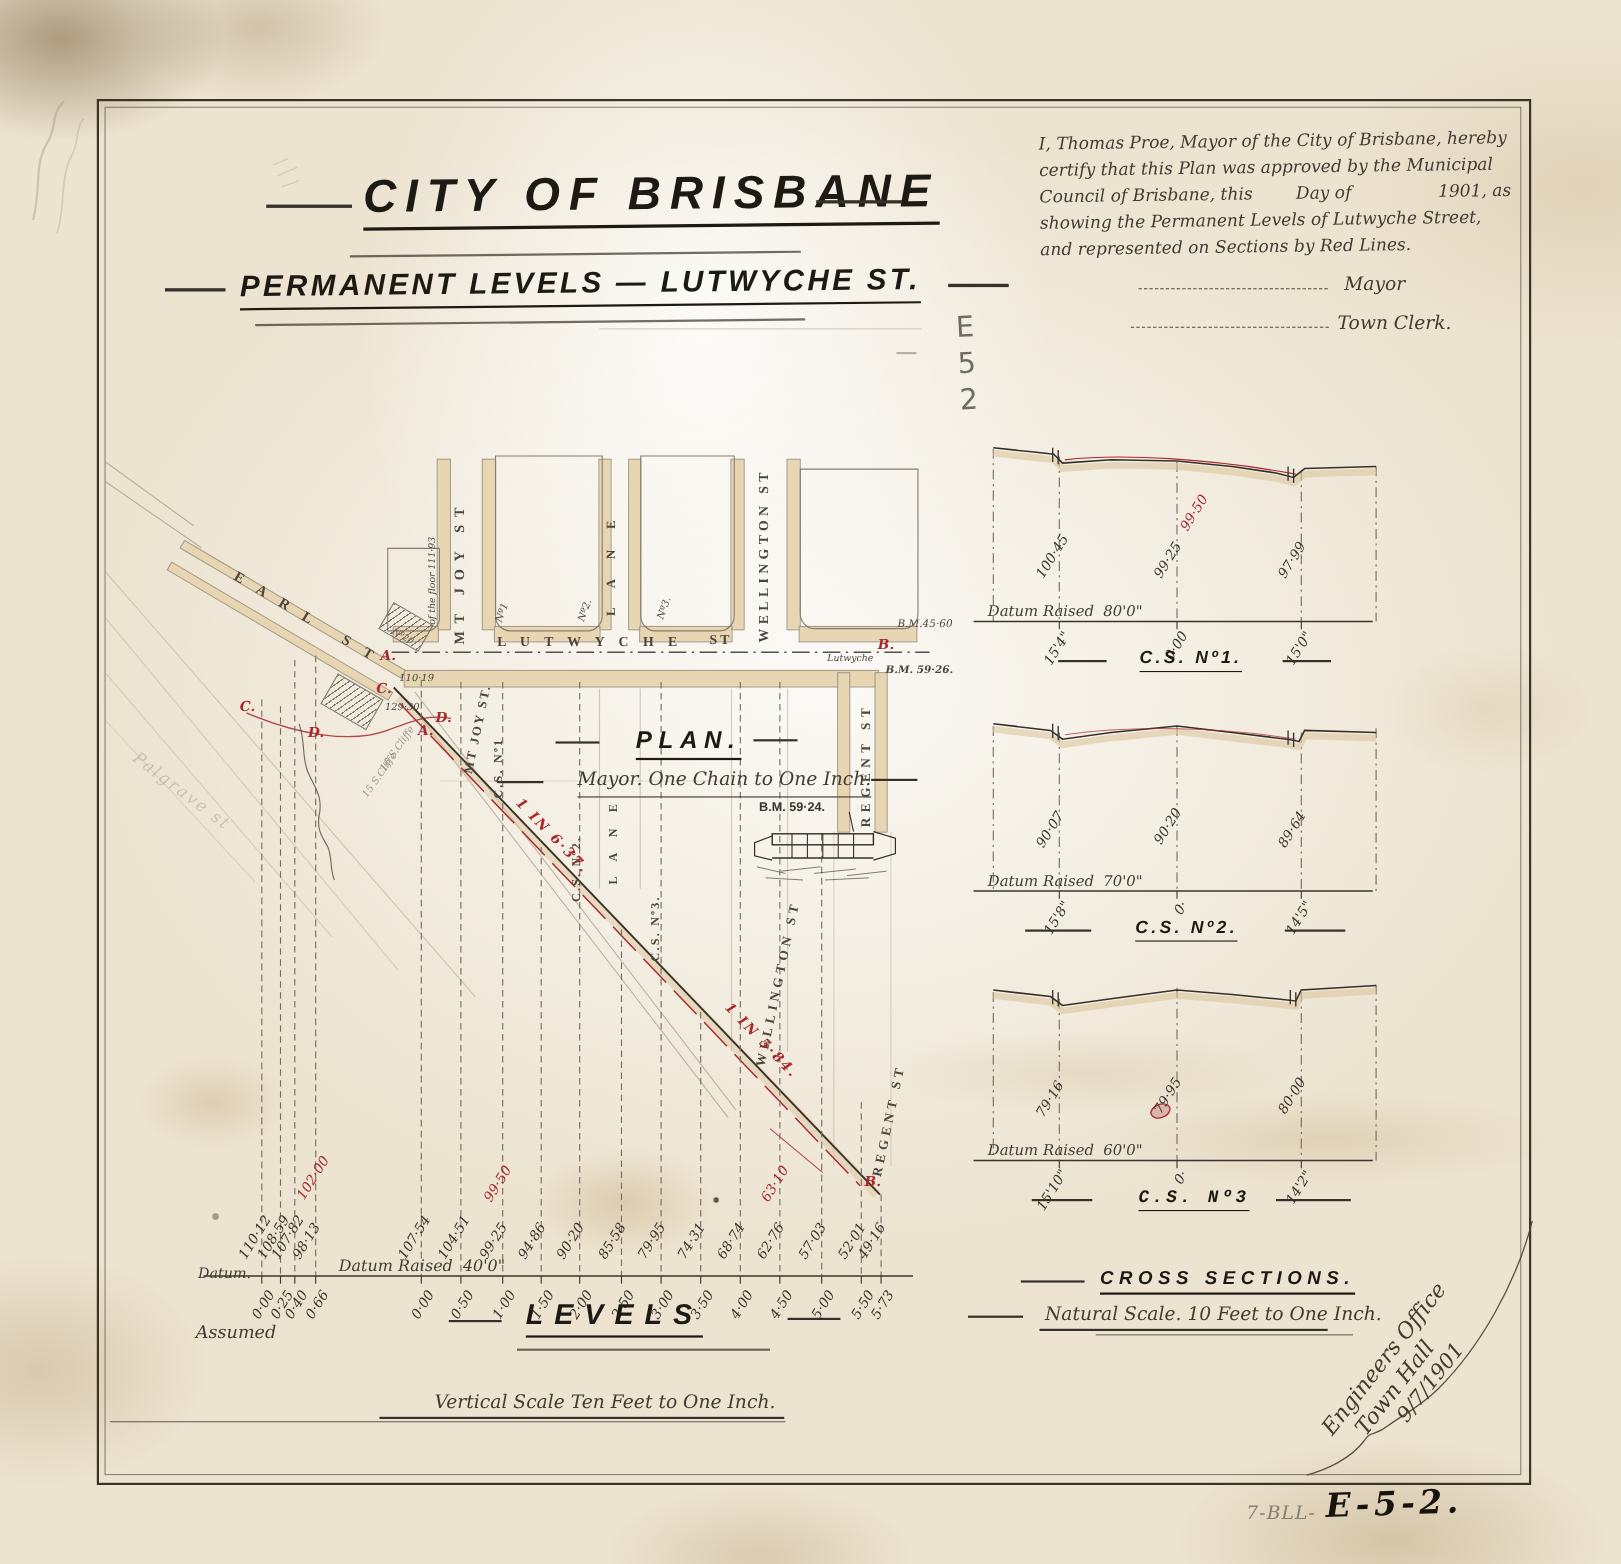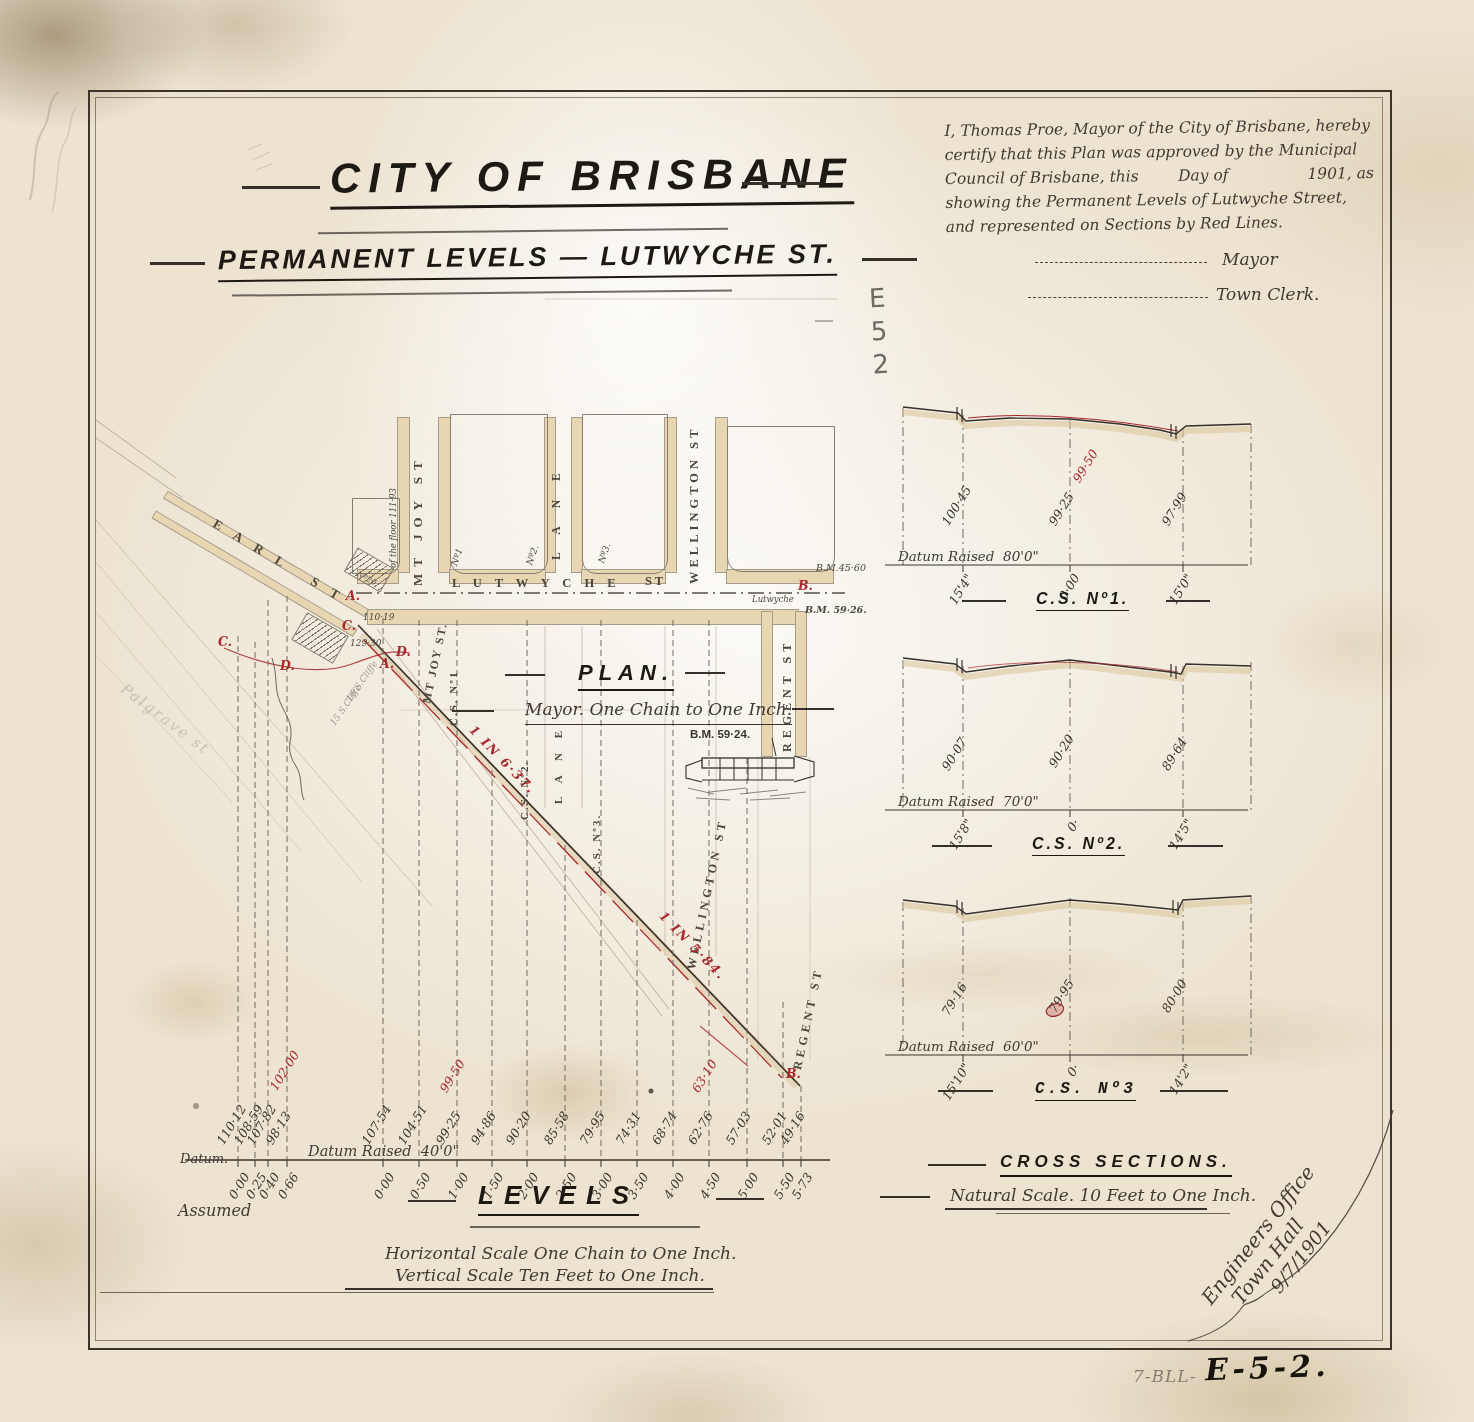--- a/index.html
+++ b/index.html
@@ -370,21 +370,20 @@
   <span class="t num r58" style="left:771px;top:1132px;">52·01</span>
   <span class="t num r58r" style="left:745px;top:1170px;">5·50</span>
   <span class="t num r58" style="left:789px;top:1132px;">49·16</span>
   <span class="t num r58r" style="left:763px;top:1170px;">5·73</span>
 
   <div class="t eng" style="left:478px;top:1180px;font-size:26px;letter-spacing:10px;border-bottom:2.5px solid #1d1913;padding-bottom:3px;">LEVELS</div>
   <div class="ln" style="left:470px;top:1226px;width:230px;height:1.5px;opacity:.7;"></div>
   <div class="ln" style="left:408px;top:1200px;width:48px;height:2px;"></div>
   <div class="ln" style="left:716px;top:1198px;width:48px;height:2px;"></div>
 
-  <div class="t hand" style="left:385px;top:1240px;font-size:17px;">Horizontal Scale One Chain to One Inch.</div>
   <div class="t hand" style="left:395px;top:1262px;font-size:17px;">Vertical Scale Ten Feet to One Inch.</div>
   <div class="ln" style="left:345px;top:1288px;width:368px;height:2px;"></div>
   <div class="ln" style="left:100px;top:1292px;width:614px;height:1.3px;opacity:.7;"></div>
 
   <div class="t hand" style="left:898px;top:546px;font-size:13.5px;">Datum Raised  80'0"</div>
   <span class="t num r58" style="left:951px;top:513px;">100·45</span>
   <span class="t num r58" style="left:1058px;top:513px;">99·25</span>
   <span class="t num r58 red" style="left:1082px;top:470px;">99·50</span>
   <span class="t num r58" style="left:1171px;top:513px;">97·99</span>
   <span class="t num r58r" style="left:923px;top:571px;">15'4"</span>

